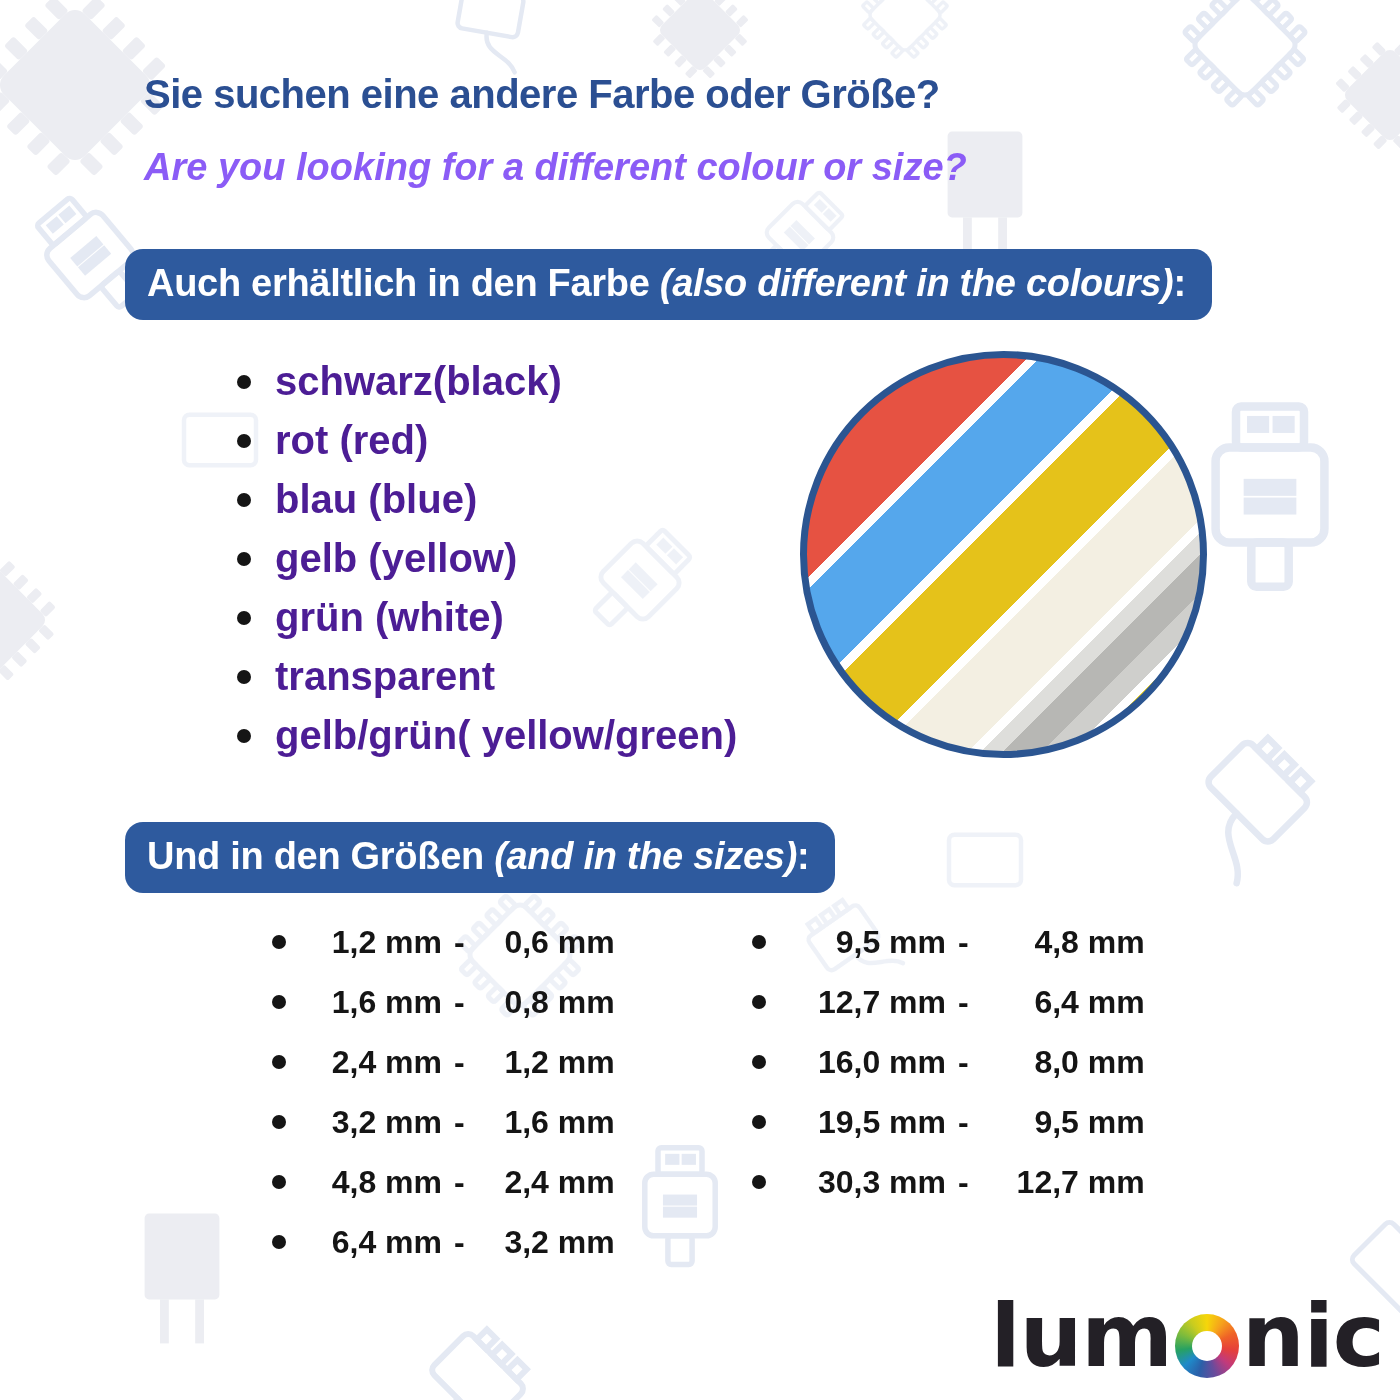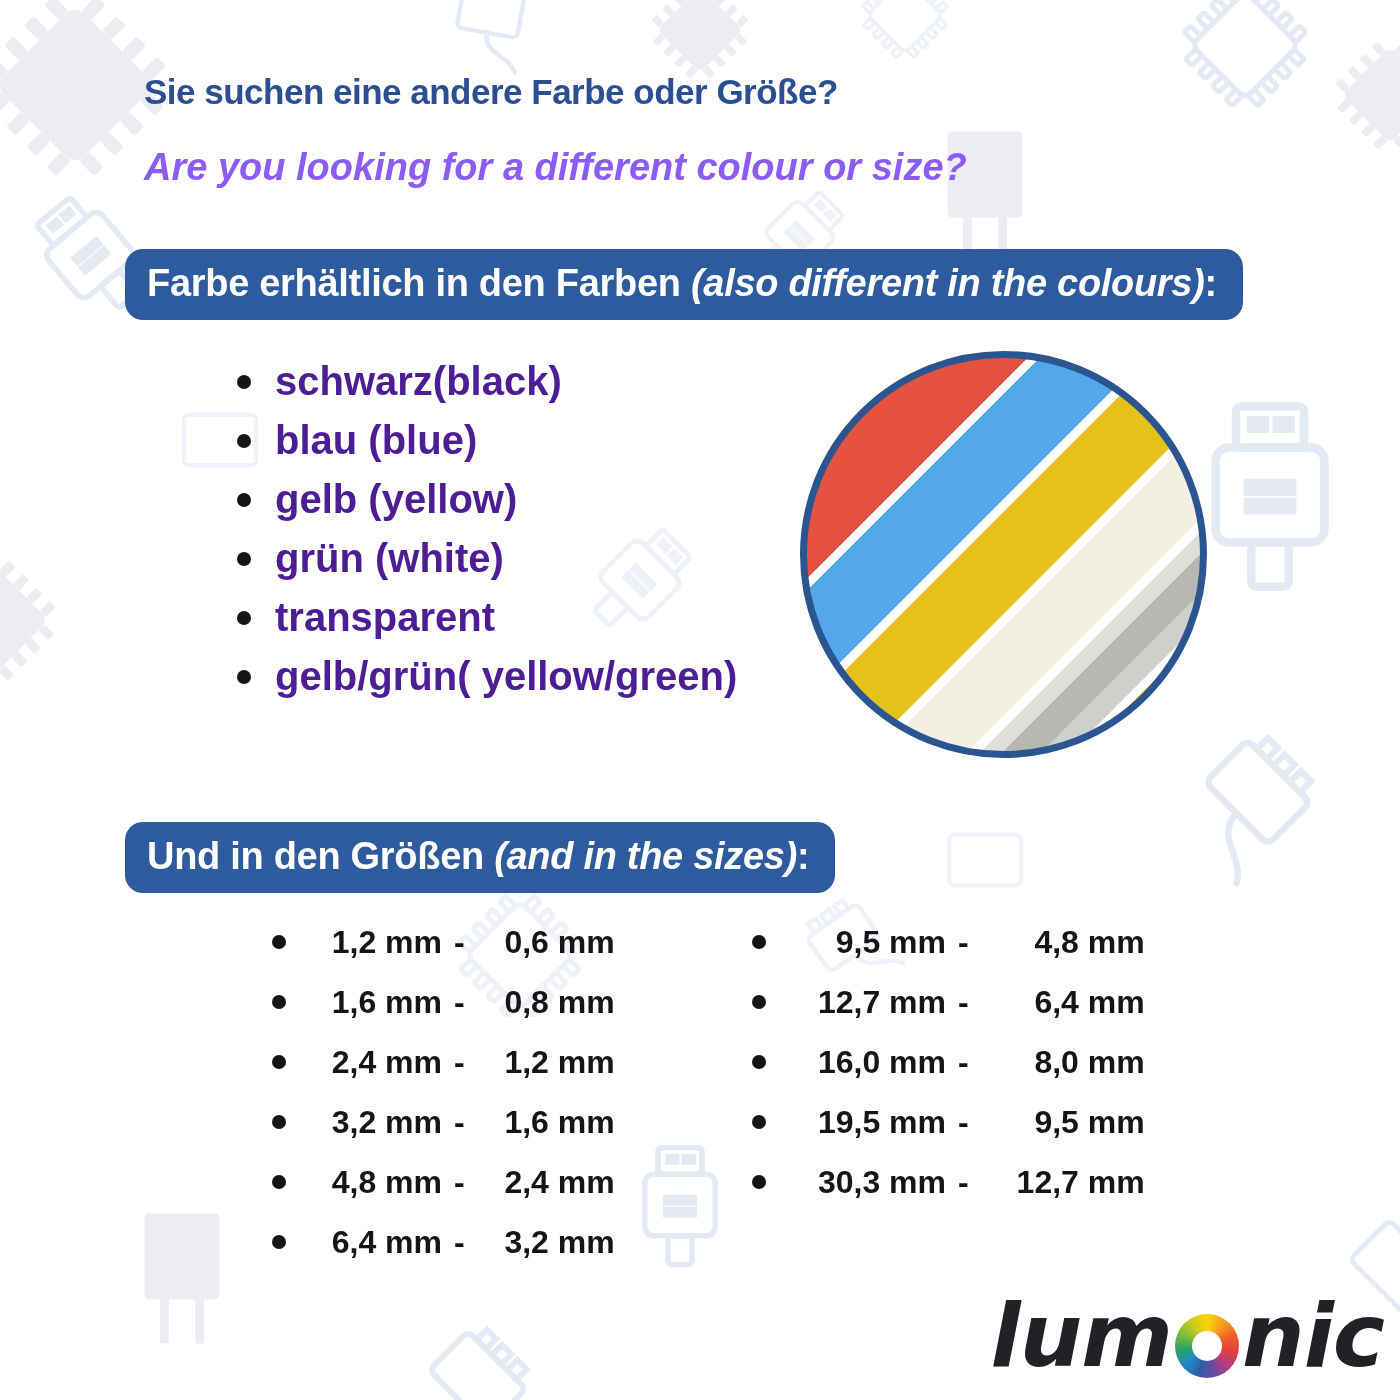--- a/index.html
+++ b/index.html
@@ -6,21 +6,21 @@
   .canvas{
     position:relative;width:1400px;height:1400px;background:#ffffff;
     overflow:hidden;font-family:"Liberation Sans",sans-serif;
   }
   
   .watermarks{position:absolute;inset:0;width:1400px;height:1400px;}
   .wm-o{fill:none;stroke:#e4e9f3;stroke-width:5px;stroke-linecap:round;}
   .wm-s{fill:#ecedf2;stroke:none;}
   .wm-f{opacity:.6;}
   
-  .title{position:absolute;left:144px;top:72px;font-size:35px;font-weight:bold;
+  .title{position:absolute;left:144px;top:72px;font-size:40px;font-weight:bold;
          color:#2b4f92;letter-spacing:-0.5px;white-space:nowrap;}
   .subtitle{position:absolute;left:144px;top:146px;font-size:38px;font-weight:bold;
          font-style:italic;color:#8b5cf6;white-space:nowrap;}
   
   .banner{position:absolute;left:125px;background:#2e5a9e;color:#ffffff;
          font-size:38px;font-weight:bold;padding:13px 26px 15px 22px;
          border-radius:18px;letter-spacing:-0.3px;white-space:nowrap;}
   .banner em{font-style:italic;}
   .banner-colors{top:249px;}
   .banner-sizes{top:822px;}
@@ -40,21 +40,21 @@
   .sz{display:block;text-align:right;white-space:pre;}
   .col-left  .from{width:134px;}  .col-left  .to{width:138px;}
   .col-right .from{width:158px;}  .col-right .to{width:164px;}
   .dash{margin:0 12px;}
   
   .tube-circle{position:absolute;left:800px;top:351px;width:393px;height:393px;
          border:7px solid #2b5591;border-radius:50%;}
   
   .logo{position:absolute;right:16px;bottom:20px;display:flex;align-items:flex-end;
          font-family:"DejaVu Sans",sans-serif;font-size:88px;font-weight:bold;
-         color:#232026;letter-spacing:-1px;line-height:1;font-style:italic;}
+         color:#232026;letter-spacing:-1px;line-height:1;}
   .logo-ring{position:relative;display:inline-block;width:64px;height:64px;
          border-radius:50%;margin:0 3px 2px 3px;}
   .logo-hole{position:absolute;inset:17px;background:#ffffff;border-radius:50%;}
 </style>
 </head>
 <body>
 
 <div class="canvas">
 
   <svg class="watermarks" viewBox="0 0 1400 1400" aria-hidden="true">
@@ -123,27 +123,31 @@
     <use href="#wm-usb" class="wm-o" transform="translate(680,1205) scale(1.1)"></use>
     <use href="#wm-comp" class="wm-s" transform="translate(182,1262) scale(1.1)"></use>
     <use href="#wm-conn" class="wm-o" transform="translate(475,1382) rotate(45) scale(1.2)"></use>
     <use href="#wm-box" class="wm-o" transform="translate(1398,1268) rotate(45)"></use>
   </svg>
 
   <div class="title">Sie suchen eine andere Farbe oder Größe?</div>
   <div class="subtitle">Are you looking for a different colour or size?</div>
 
   <div class="banner banner-colors">
-    <span>Farbe erhältlich in den Farben </span><em>(also different in the colours)</em><span>:</span>
+    <span>Auch erhältlich in den Farbe </span><em>(also different in the colours)</em><span>:</span>
   </div>
 
   <ul class="color-list">
     <li>
         <span class="dot"></span>
         <span>schwarz(black)</span>
+      </li>
+    <li>
+        <span class="dot"></span>
+        <span>rot (red)</span>
       </li>
     <li>
         <span class="dot"></span>
         <span>blau (blue)</span>
       </li>
     <li>
         <span class="dot"></span>
         <span>gelb (yellow)</span>
       </li>
     <li>

